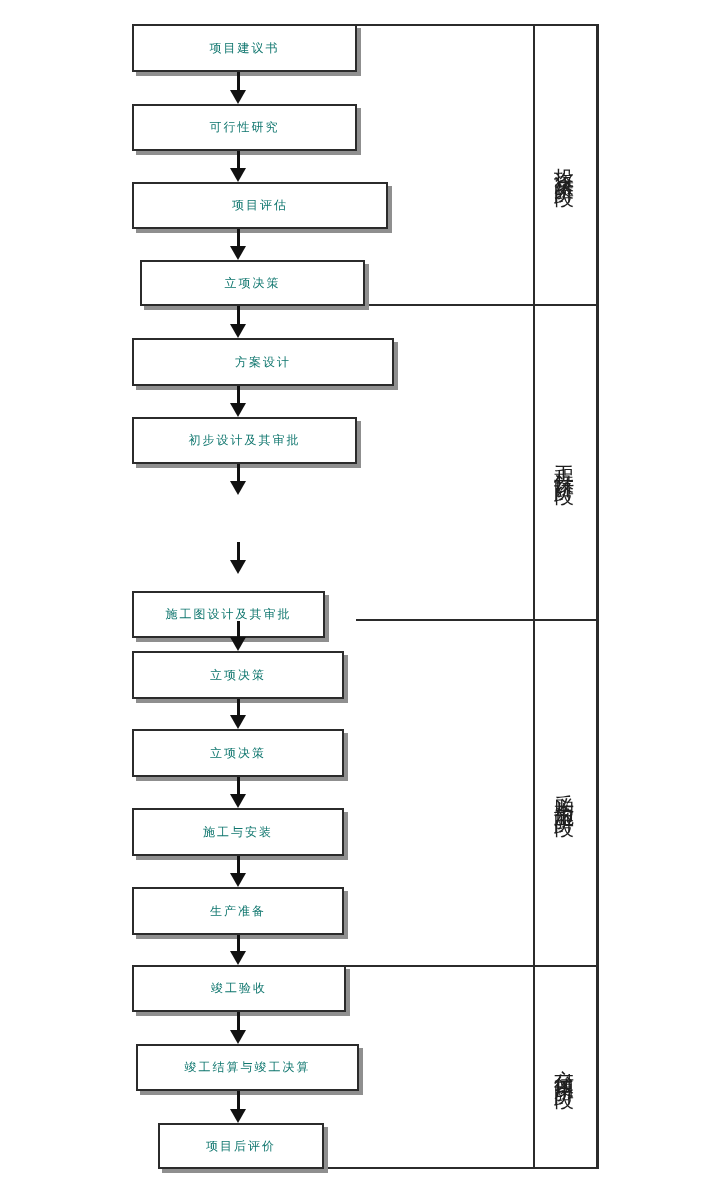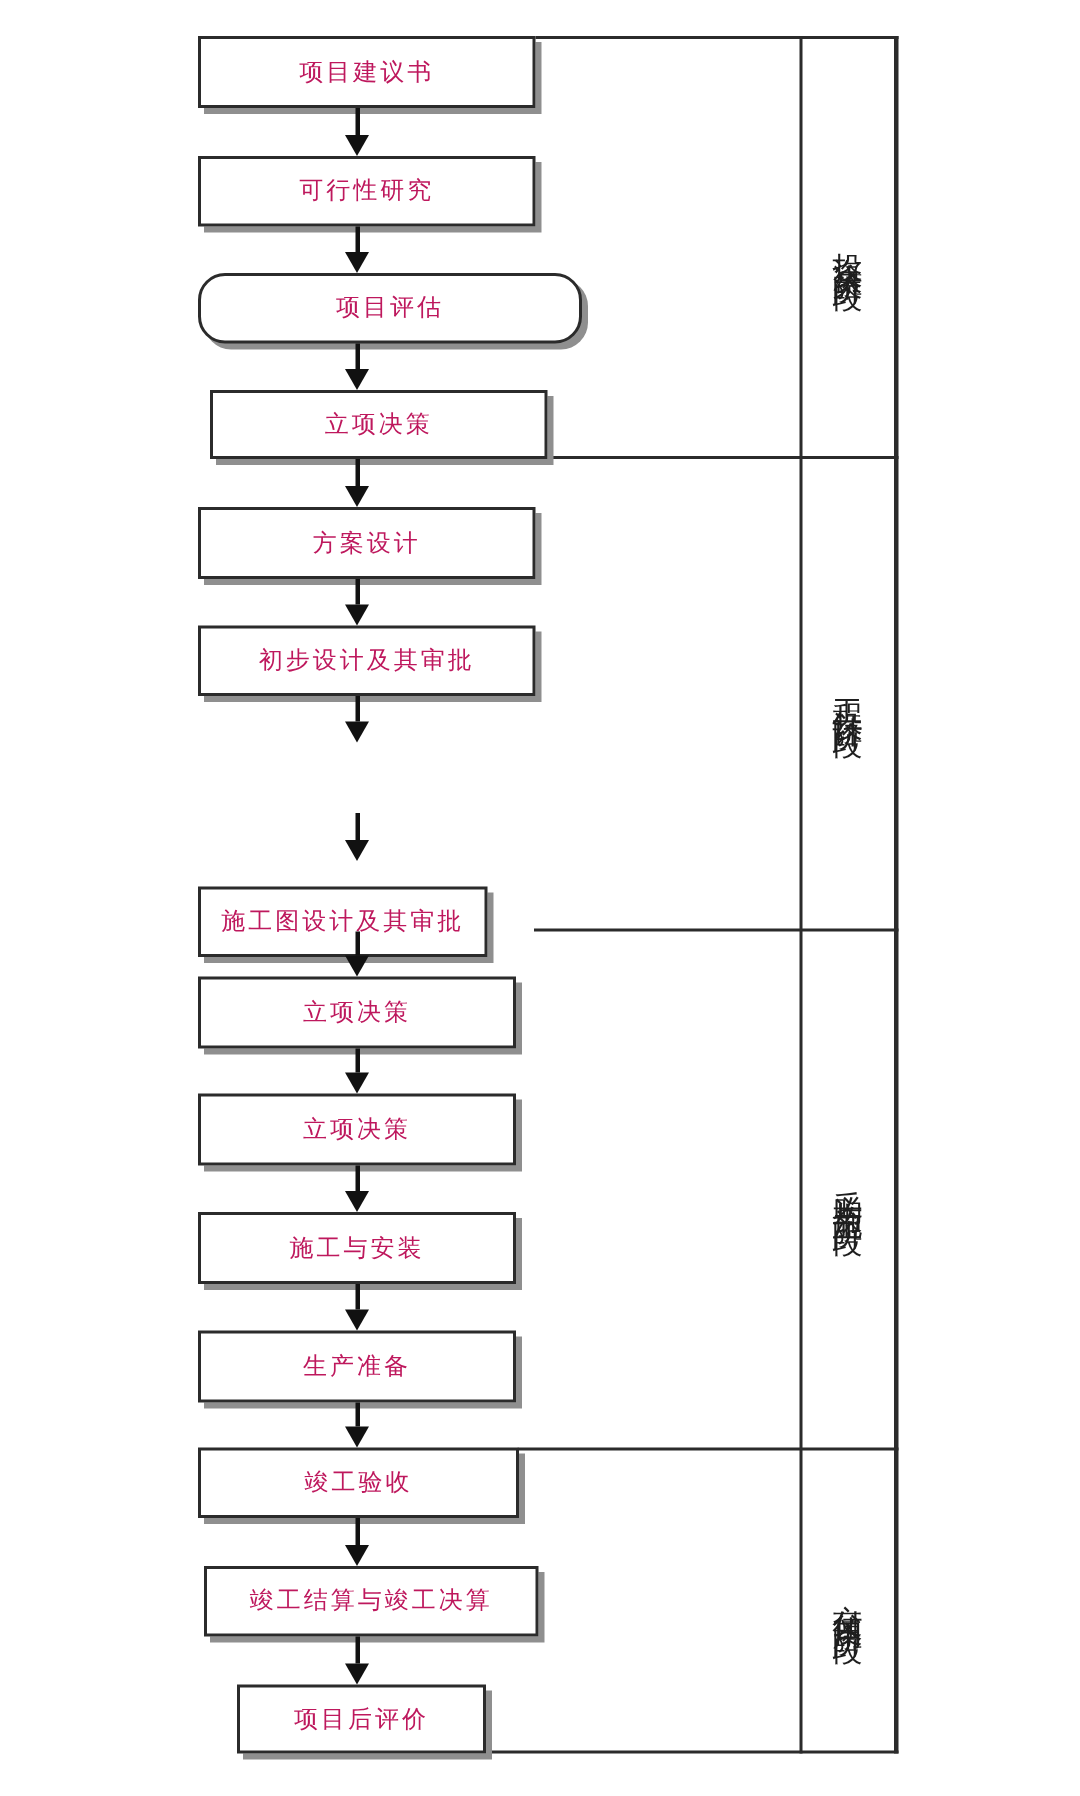--- a/index.html
+++ b/index.html
@@ -18,23 +18,23 @@
   
   .fbox {
     position: absolute;
     box-sizing: border-box;
     background: #ffffff;
     border: 2px solid #2b2b2b;
     box-shadow: 4px 4px 0 #8f8f8f;
     display: flex;
     align-items: center;
     justify-content: center;
-    font-size: 16px;
+    font-size: 12px;
     letter-spacing: 2px;
-    color: #be185d;
+    color: #0f766e;
     white-space: nowrap;
   }
   
   .arrow {
     position: absolute;
     width: 16px;
     display: flex;
     flex-direction: column;
     align-items: center;
   }
@@ -89,23 +89,23 @@
   <div class="vline" style="left:533px; top:24px; height:1145px;"></div>
   <div class="vline" style="left:596px; top:24px; height:1145px; width:3px;"></div>
 
   <div class="phase" style="top:24px;  height:280px;">投资决策阶段</div>
   <div class="phase" style="top:304px; height:315px;">工程设计阶段</div>
   <div class="phase" style="top:619px; height:346px;">采购与施工阶段</div>
   <div class="phase" style="top:965px; height:202px;">交付使用阶段</div>
 
   <div class="fbox" style="left:132px; top:24px;   width:225px; height:48px;">项目建议书</div>
   <div class="fbox" style="left:132px; top:104px;  width:225px; height:47px;">可行性研究</div>
-  <div class="fbox" style="left:132px; top:182px;  width:256px; height:47px;border-radius:18px;">项目评估</div>
+  <div class="fbox" style="left:132px; top:182px;  width:256px; height:47px;">项目评估</div>
   <div class="fbox" style="left:140px; top:260px;  width:225px; height:46px;">立项决策</div>
-  <div class="fbox" style="left:132px; top:338px;  width:225px; height:48px;">方案设计</div>
+  <div class="fbox" style="left:132px; top:338px;  width:262px; height:48px;">方案设计</div>
   <div class="fbox" style="left:132px; top:417px;  width:225px; height:47px;">初步设计及其审批</div>
   <div class="fbox" style="left:132px; top:574px; width:193px; height:47px;margin-top:17px;">施工图设计及其审批</div>
   <div class="fbox" style="left:132px; top:651px;  width:212px; height:48px;">立项决策</div>
   <div class="fbox" style="left:132px; top:729px;  width:212px; height:48px;">立项决策</div>
   <div class="fbox" style="left:132px; top:808px;  width:212px; height:48px;">施工与安装</div>
   <div class="fbox" style="left:132px; top:887px;  width:212px; height:48px;">生产准备</div>
   <div class="fbox" style="left:132px; top:965px;  width:214px; height:47px;">竣工验收</div>
   <div class="fbox" style="left:136px; top:1044px; width:223px; height:47px;">竣工结算与竣工决算</div>
   <div class="fbox" style="left:158px; top:1123px; width:166px; height:46px;">项目后评价</div>
 

